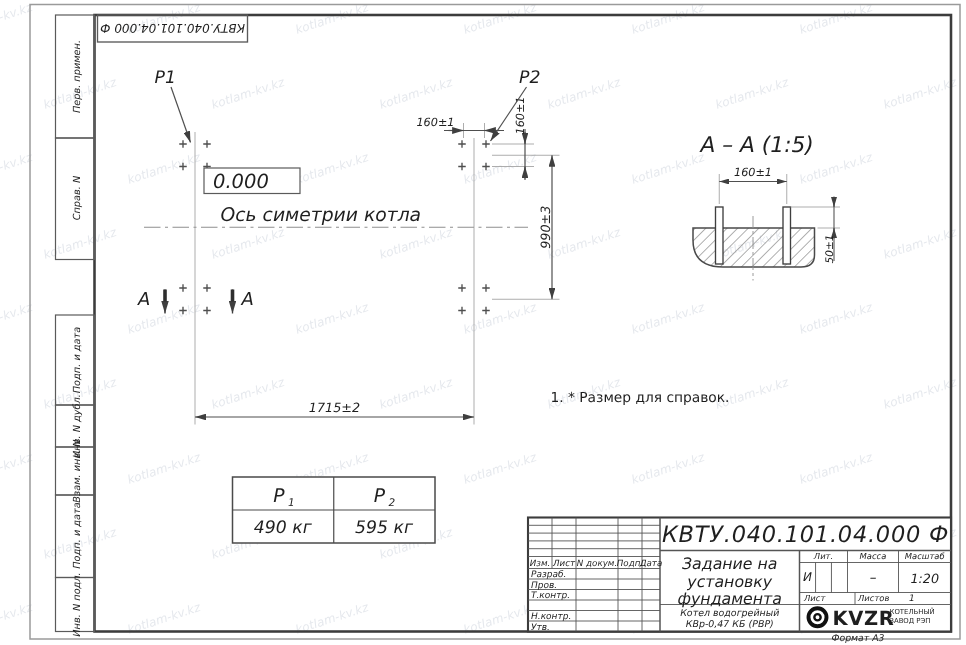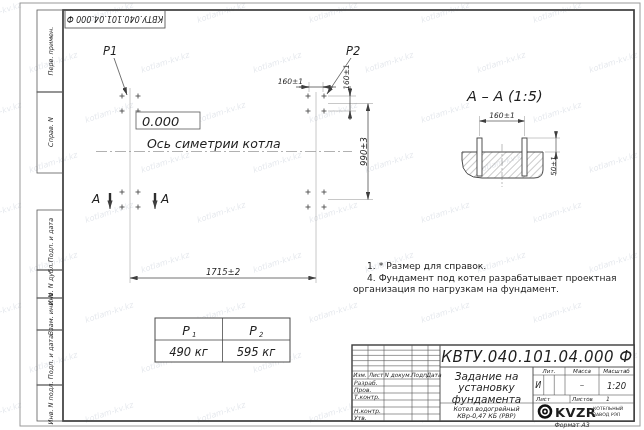--- a/index.html
+++ b/index.html
@@ -279,15 +279,14 @@
         <text class="t up" font-size="4.6" fill="#222222" x="593" y="409.5">КОТЕЛЬНЫЙ</text>
         <text class="t up" font-size="4.6" fill="#222222" x="593" y="415.5">ЗАВОД РЭП</text>
       </g>
     </g>
 
     <text class="t" font-size="6.2" text-anchor="middle" x="572" y="427">Формат А3</text>
   </svg>
 
   <div class="notes">
     <p>1. * Размер для справок.</p>
-    <p>4. Фундамент под котел разрабатывает проектная организация по нагрузкам на фундамент.</p>
   </div>
 </div>
 
 </body></html>

